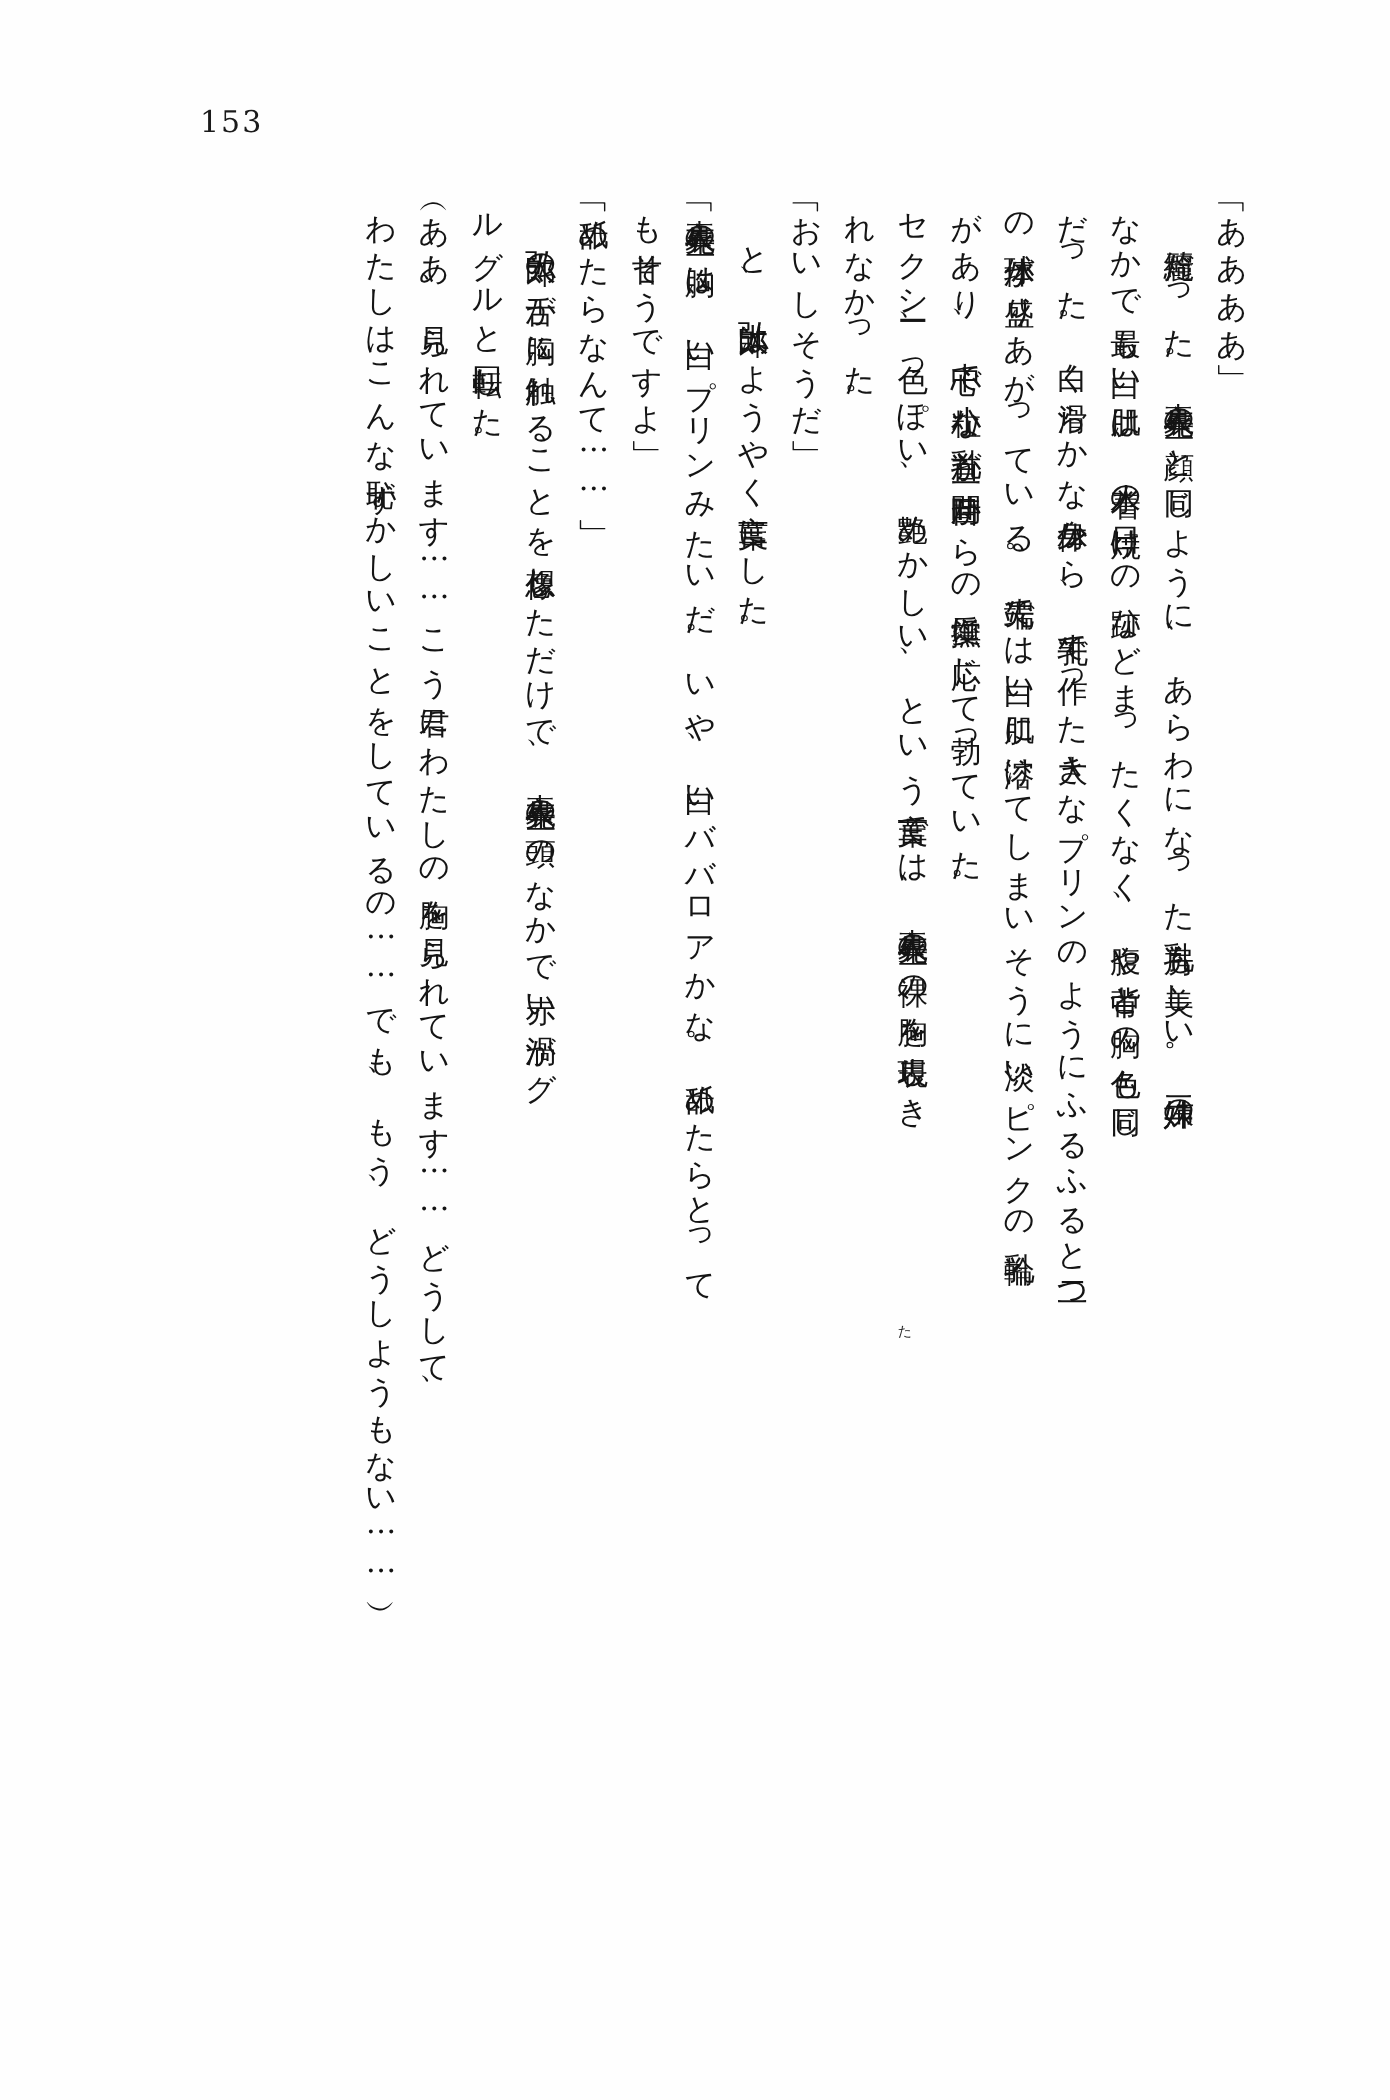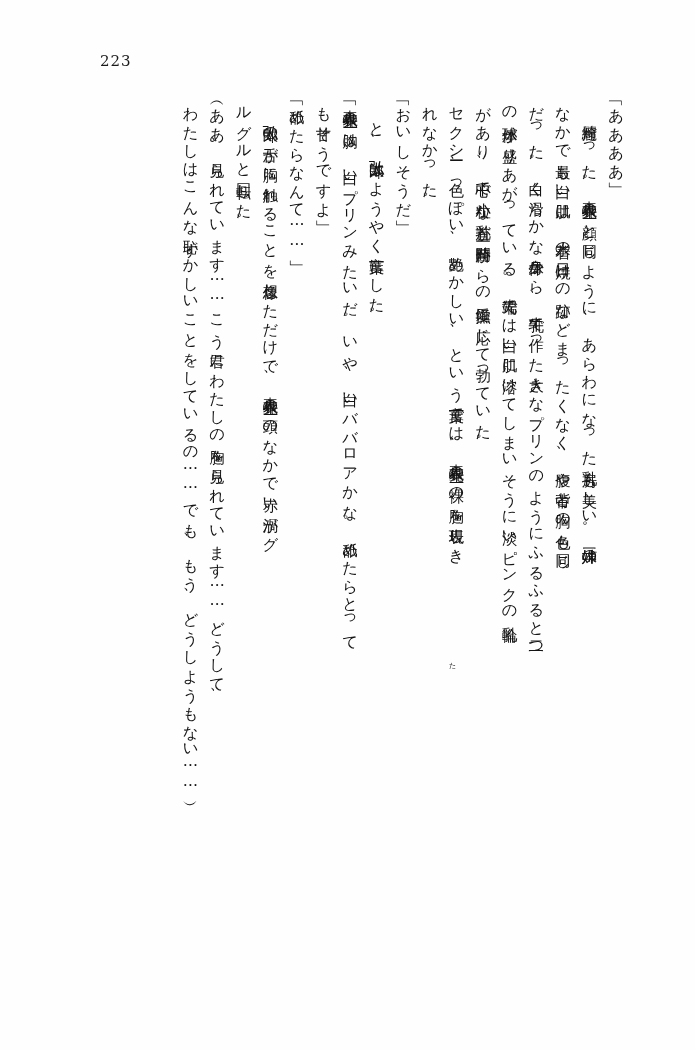--- a/index.html
+++ b/index.html
@@ -73,21 +73,21 @@
     writing-mode: vertical-rl;
     text-orientation: upright;
     letter-spacing: 0px;
   }
 </style>
 </head>
 <body>
 
 <div id="page">
 
-  <div class="page-number">223</div>
+  <div class="page-number">153</div>
 
   <div class="text-body">
     <div class="column">「ああああ」</div>
     <div class="column">　綺麗だった。真衣先生の顔と同じように、あらわになった乳房も美しい。三姉妹の</div>
     <div class="column">なかで最も白い肌は、水着の日焼けの跡などまったくなく、腹や背中と胸の色も同じ</div>
     <div class="column">だった。白く滑らかな身体から、牛乳で作った大きなプリンのようにふるふると二つ</div>
     <div class="column">の球体が盛りあがっている。先端では白い肌に溶けてしまいそうに淡いピンクの乳輪</div>
     <div class="column">があり、中心で小粒な乳首が一時間目からの愛撫に応じて勃っていた。</div>
     <div class="column">セクシー、色っぽい、艶めかしい、という言葉では、真衣先生の裸の胸を表現しき</div>
     <div class="column">れなかった。</div>

